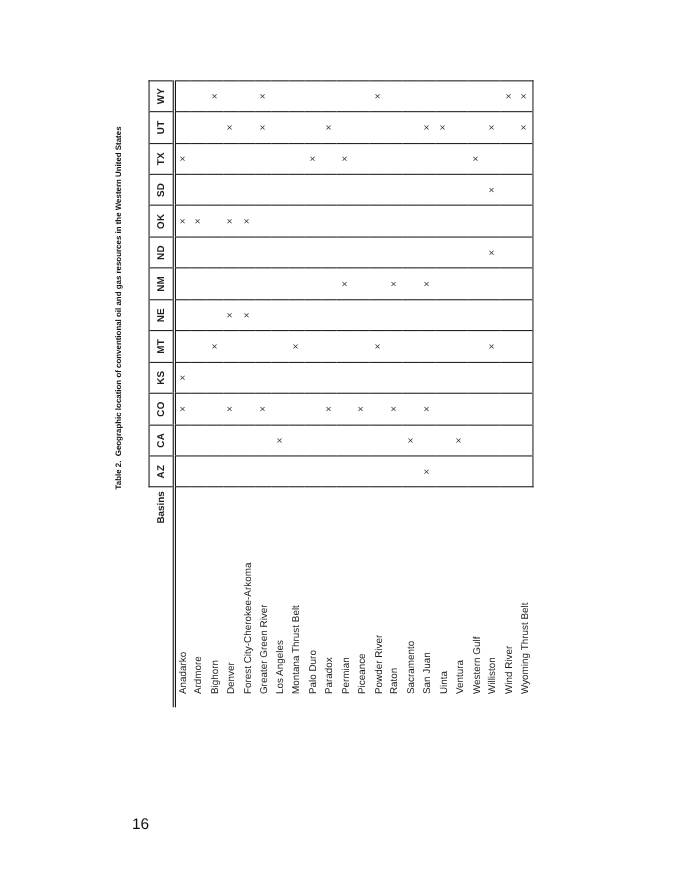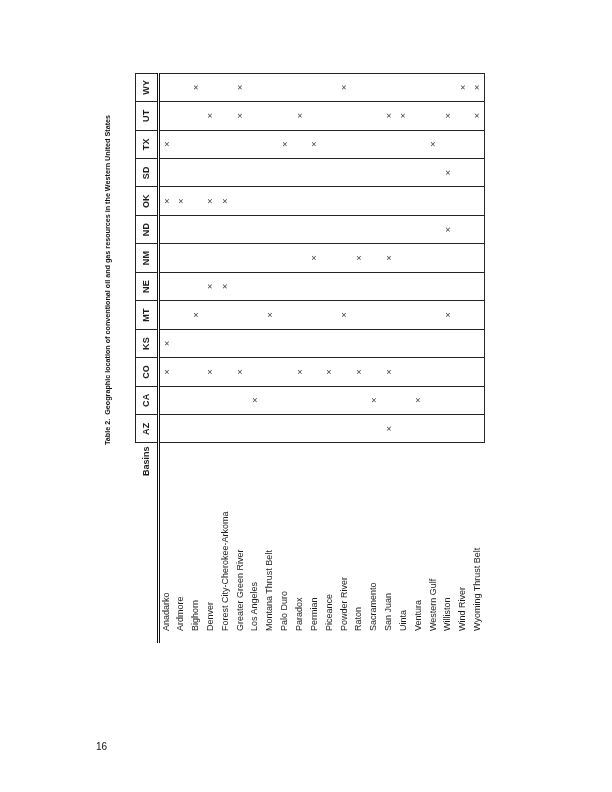--- a/index.html
+++ b/index.html
@@ -40,21 +40,21 @@
     font-size:9px; padding-left:12px; white-space:nowrap; overflow:hidden;
     color:#1d1d1d; vertical-align:middle;
   }
   td.mark {
     font-size:9.5px; text-align:center; vertical-align:middle; color:#3a3a3a;
     border-left:1px solid #242424;
   }
   td.mark.last { border-right:1.4px solid #242424; }
   tr.brow:last-child td.mark { border-bottom:1.1px solid #2a2a2a; }
   .pageno {
-    position:absolute; left:96px; top:741px; font-size:10px; color:#111;
+    position:absolute; left:120px; top:741px; font-size:14px; color:#111;
   }
 </style>
 </head>
 <body>
 
 <div class="sheet">
 
   <div class="rot">
 
     <p class="tbl-title">Table 2.  Geographic location of conventional oil and gas resources in the Western United States</p>

